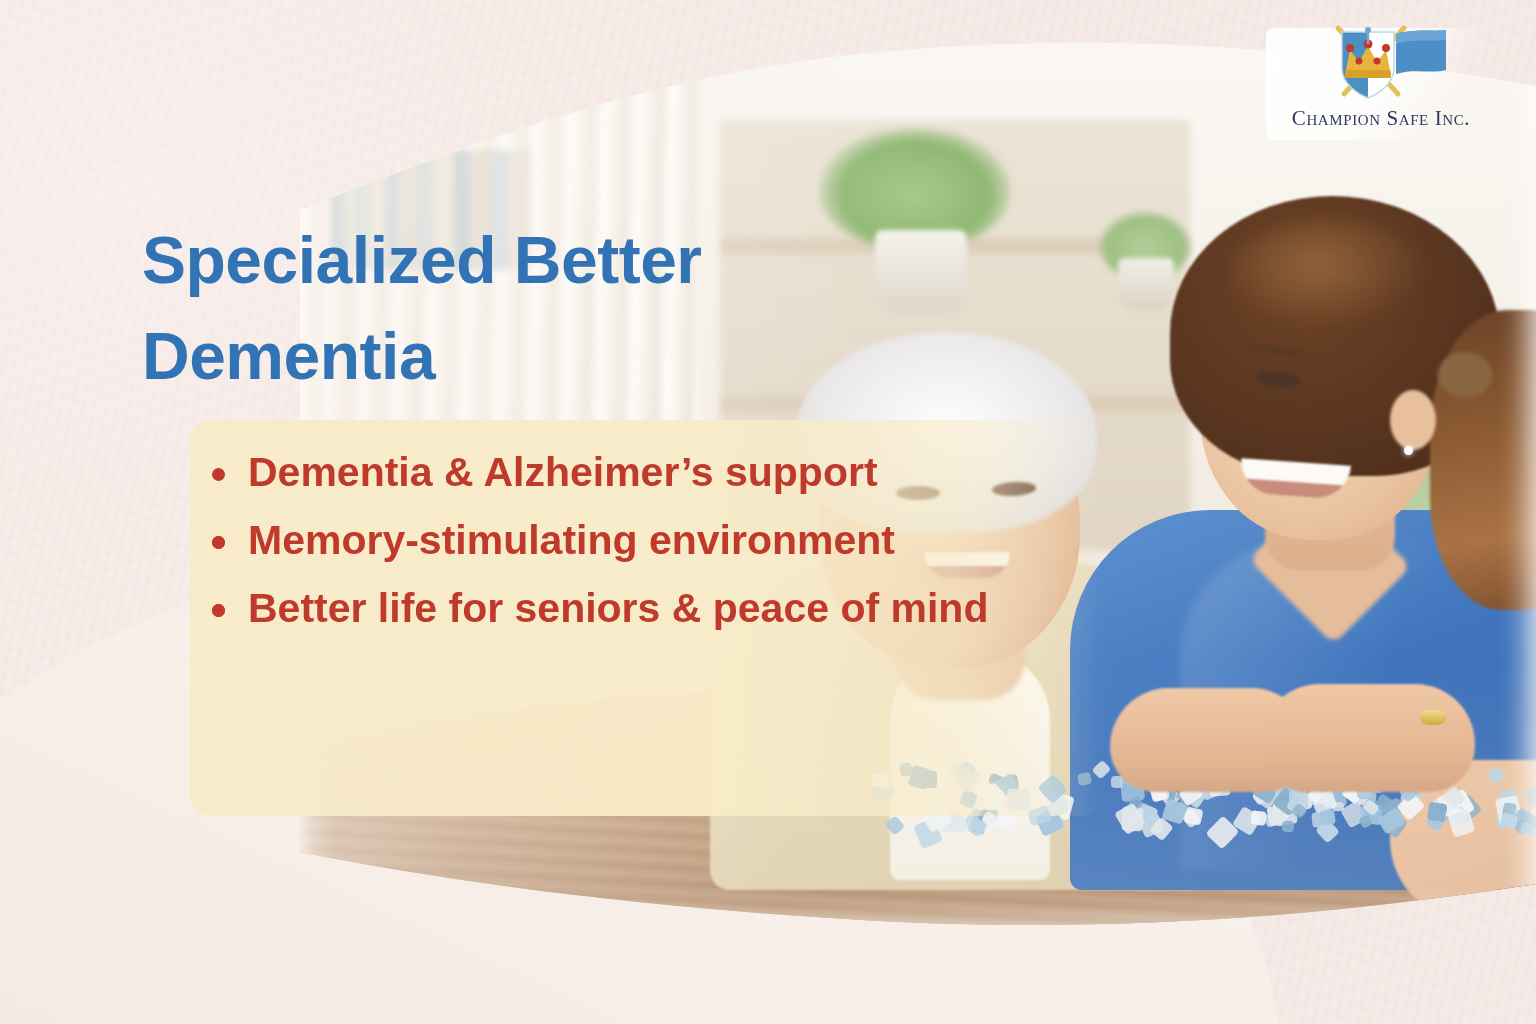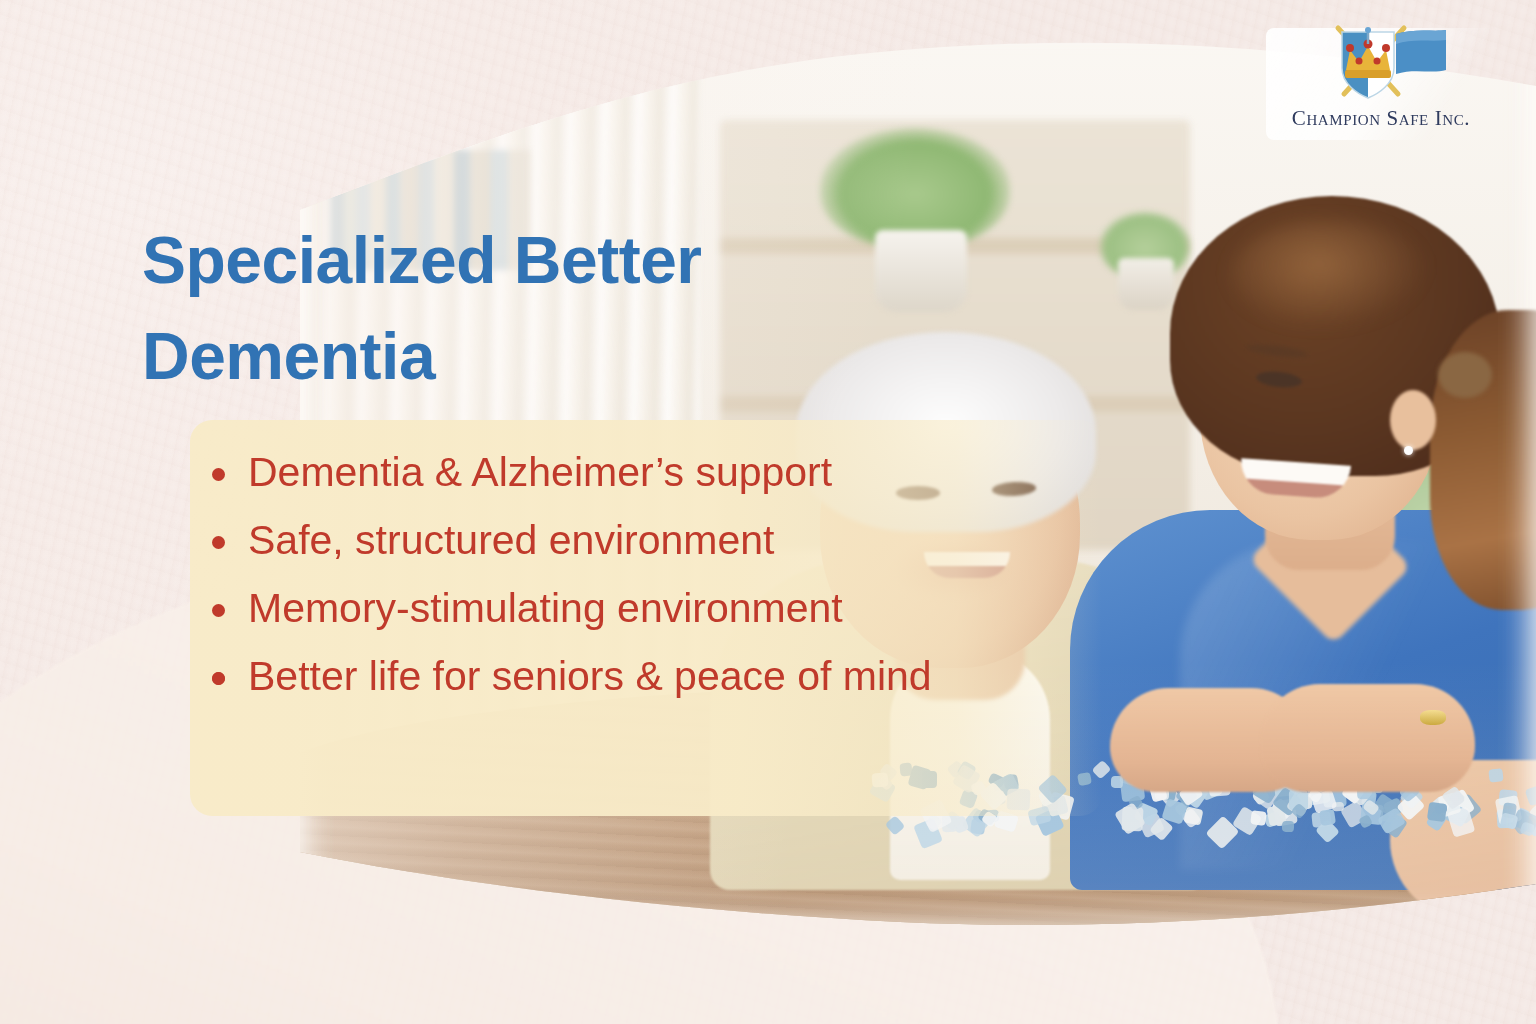--- a/index.html
+++ b/index.html
@@ -511,20 +511,21 @@
     position: absolute;
     left: 190px;
     top: 438px;
     width: 1000px;
     list-style: none;
     margin: 0;
     padding: 0;
     color: #c03a2b;
     font-size: 41px;
     line-height: 68px;
+    font-weight: bold;
   }
   .bullets li {
     position: relative;
     padding-left: 58px;
     white-space: nowrap;
   }
   .bullets li .dot {
     position: absolute;
     left: 22px;
     top: 30px;
@@ -788,19 +789,19 @@
 
   <h1 class="headline">
     <span class="l1">Specialized Better</span>
     <span class="l2">Dementia</span>
   </h1>
 
   <div class="panel"></div>
 
   <ul class="bullets" id="bullet-list">
       <li><span class="dot"></span><span>Dementia &amp; Alzheimer’s support</span></li>
-      <li><span class="dot"></span><span>Safe, structured environment</span></li>
+      <li><span class="dot"></span></li>
       <li><span class="dot"></span><span>Memory-stimulating environment</span></li>
       <li><span class="dot"></span></li>
       <li><span class="dot"></span><span>Better life for seniors &amp; peace of mind</span></li>
     </ul>
 
 </div>
 
 </body></html>

